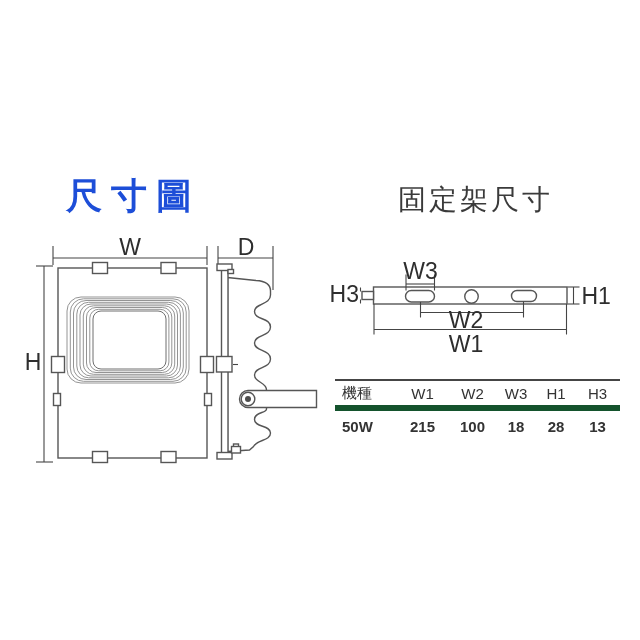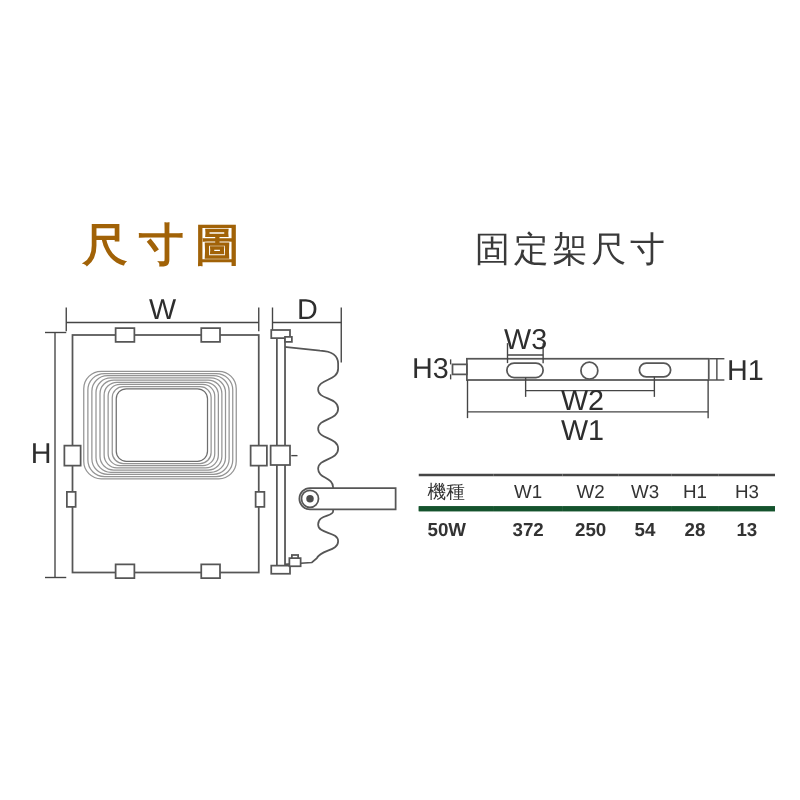--- a/index.html
+++ b/index.html
@@ -2,40 +2,40 @@
 <html><head>
 <meta charset="utf-8">
 <style>
   html,body{margin:0;padding:0;background:#fff;}
   #canvas{
     position:relative;width:640px;height:640px;background:#ffffff;overflow:hidden;
     font-family:"Liberation Sans","DejaVu Sans",sans-serif;
   }
   .main-title{
     position:absolute;left:66px;top:172px;margin:0;
-    font-size:36px;font-weight:700;letter-spacing:9px;color:#a16207;white-space:nowrap;
+    font-size:36px;font-weight:700;letter-spacing:9px;color:#1d4ed8;white-space:nowrap;
   }
   .bracket-title{
-    position:absolute;left:380px;top:181px;margin:0;
+    position:absolute;left:398px;top:181px;margin:0;
     font-size:28px;font-weight:400;letter-spacing:3px;color:#3a3a3a;white-space:nowrap;
   }
   svg.diagram{position:absolute;left:0;top:0;}
   svg .shape{fill:#ffffff;stroke:#565656;stroke-width:1.4;}
   svg .thin{fill:none;stroke:#949494;stroke-width:1;}
   svg .thin-dark{fill:none;stroke:#6e6e6e;stroke-width:1;}
   svg .dim{stroke:#454545;stroke-width:1.1;fill:none;}
   svg text.dim-label{
     font-family:"Liberation Sans","DejaVu Sans",sans-serif;
     font-size:23px;fill:#2e2e2e;font-weight:400;
   }
   .spec-table{
     position:absolute;left:335px;top:379px;width:285px;
     border-collapse:collapse;table-layout:fixed;color:#333;
   }
-  .spec-table thead tr{border-top:2px solid #454545;border-bottom:4px solid #14532d;}
+  .spec-table thead tr{border-top:2px solid #454545;border-bottom:6px solid #14532d;}
   .spec-table th,.spec-table td{
     font-weight:400;font-size:15px;text-align:center;padding:0;
   }
   .spec-table thead th{height:24px;}
   .spec-table tbody td{height:31px;vertical-align:middle;font-weight:bold;}
   .spec-table .col-model{text-align:left;padding-left:7px;}
 </style>
 </head>
 <body>
 
@@ -185,22 +185,22 @@
         <th>W1</th>
         <th>W2</th>
         <th>W3</th>
         <th>H1</th>
         <th>H3</th>
       </tr>
     </thead>
     <tbody>
       <tr>
         <td class="col-model">50W</td>
-        <td>372</td>
-        <td>250</td>
-        <td>54</td>
+        <td>215</td>
+        <td>100</td>
+        <td>18</td>
         <td>28</td>
         <td>13</td>
       </tr>
     </tbody>
   </table>
 
 </div>
 
 </body></html>

